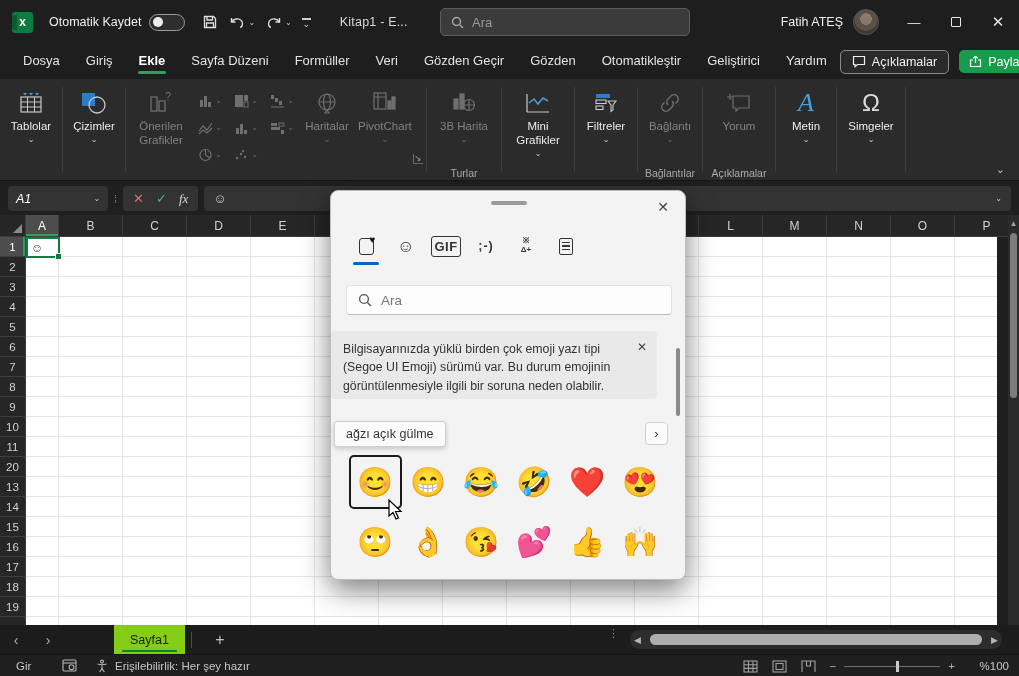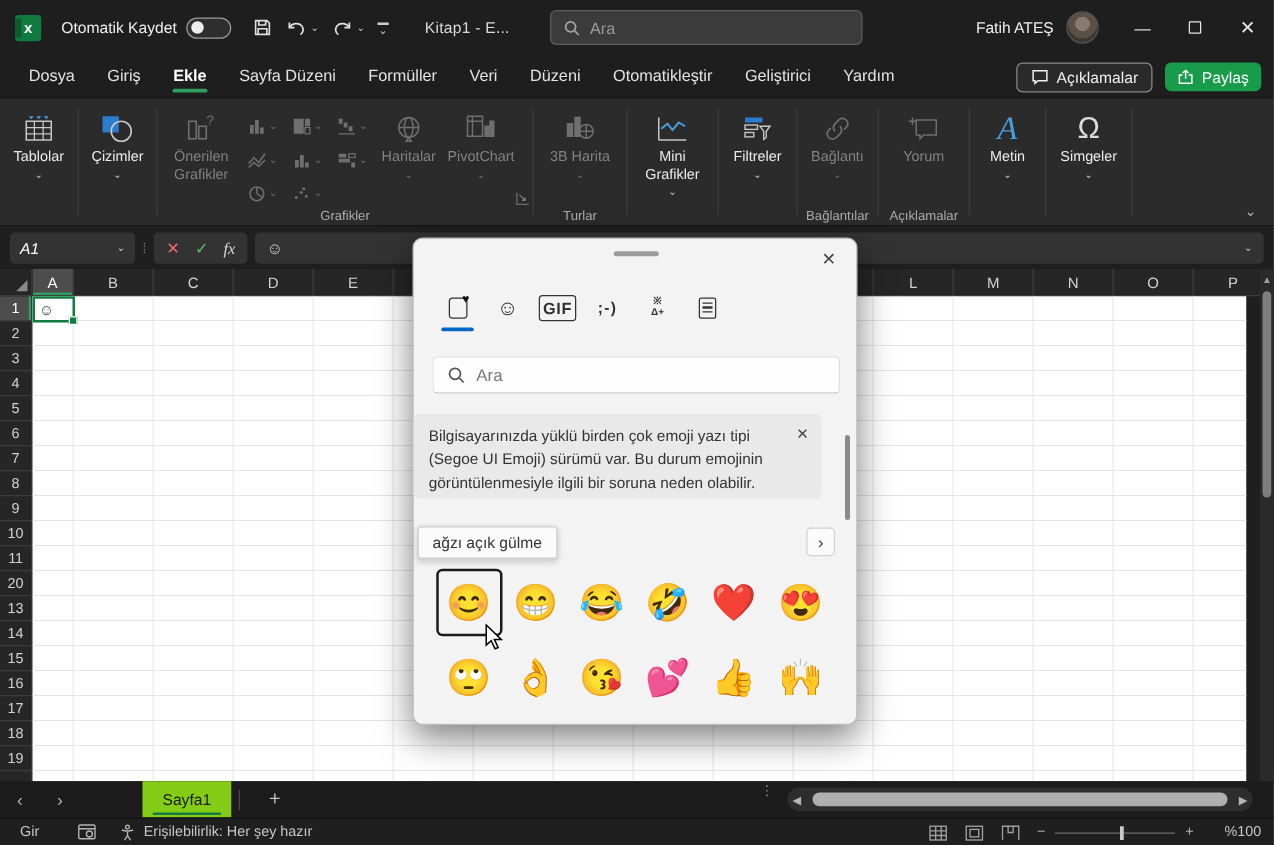--- a/index.html
+++ b/index.html
@@ -191,21 +191,22 @@
 </div>
 
 <div class="tabsrow">
   <div id="ribbon-tabs" style="display:flex;">
       <div class="rtab">Dosya</div>
       <div class="rtab">Giriş</div>
       <div class="rtab active">Ekle</div>
       <div class="rtab">Sayfa Düzeni</div>
       <div class="rtab">Formüller</div>
       <div class="rtab">Veri</div>
-      <div class="rtab">Düzeni</div>
+      <div class="rtab">Gözden Geçir</div>
+      <div class="rtab">Gözden</div>
       <div class="rtab">Otomatikleştir</div>
       <div class="rtab">Geliştirici</div>
       <div class="rtab">Yardım</div>
     </div>
   <div class="spacer"></div>
   <div class="pillbtn">
     <svg width="14" height="13" viewBox="0 0 14 13" fill="none" stroke="#f0f0f0" stroke-width="1.2">
         <path d="M1.5 1.5 h11 v8 h-7 l-2.5 2.2 v-2.2 h-1.5 z"></path>
       </svg>
     <span>Açıklamalar</span>
@@ -318,21 +319,20 @@
         <svg width="26" height="24" viewBox="0 0 26 24" fill="none" stroke="#6f6f6f" stroke-width="1.2">
             <rect x="2" y="2" width="12" height="16"></rect>
             <path d="M2 6 h12 M6 2 v16"></path>
             <rect x="16" y="10" width="3" height="8" fill="#6f6f6f"></rect>
             <rect x="20" y="6" width="3" height="12" fill="#6f6f6f"></rect>
           </svg>
       </span>
       <span>PivotChart</span>
       <span class="caret">⌄</span>
     </div>
-    <span class="glabel">Grafikler</span>
     <span class="launcher">↘</span>
   </div>
   <div class="rsep"></div>
   <div class="rgroup" style="width:74px; justify-content:center;">
     <div class="rbtn disabled">
       <span class="ric">
         <svg width="26" height="24" viewBox="0 0 26 24" fill="none" stroke="#6f6f6f" stroke-width="1.2">
             <rect x="3" y="8" width="4" height="10" fill="#6f6f6f"></rect>
             <rect x="9" y="3" width="4" height="15" fill="#6f6f6f"></rect>
             <circle cx="18" cy="14" r="5.5"></circle>

